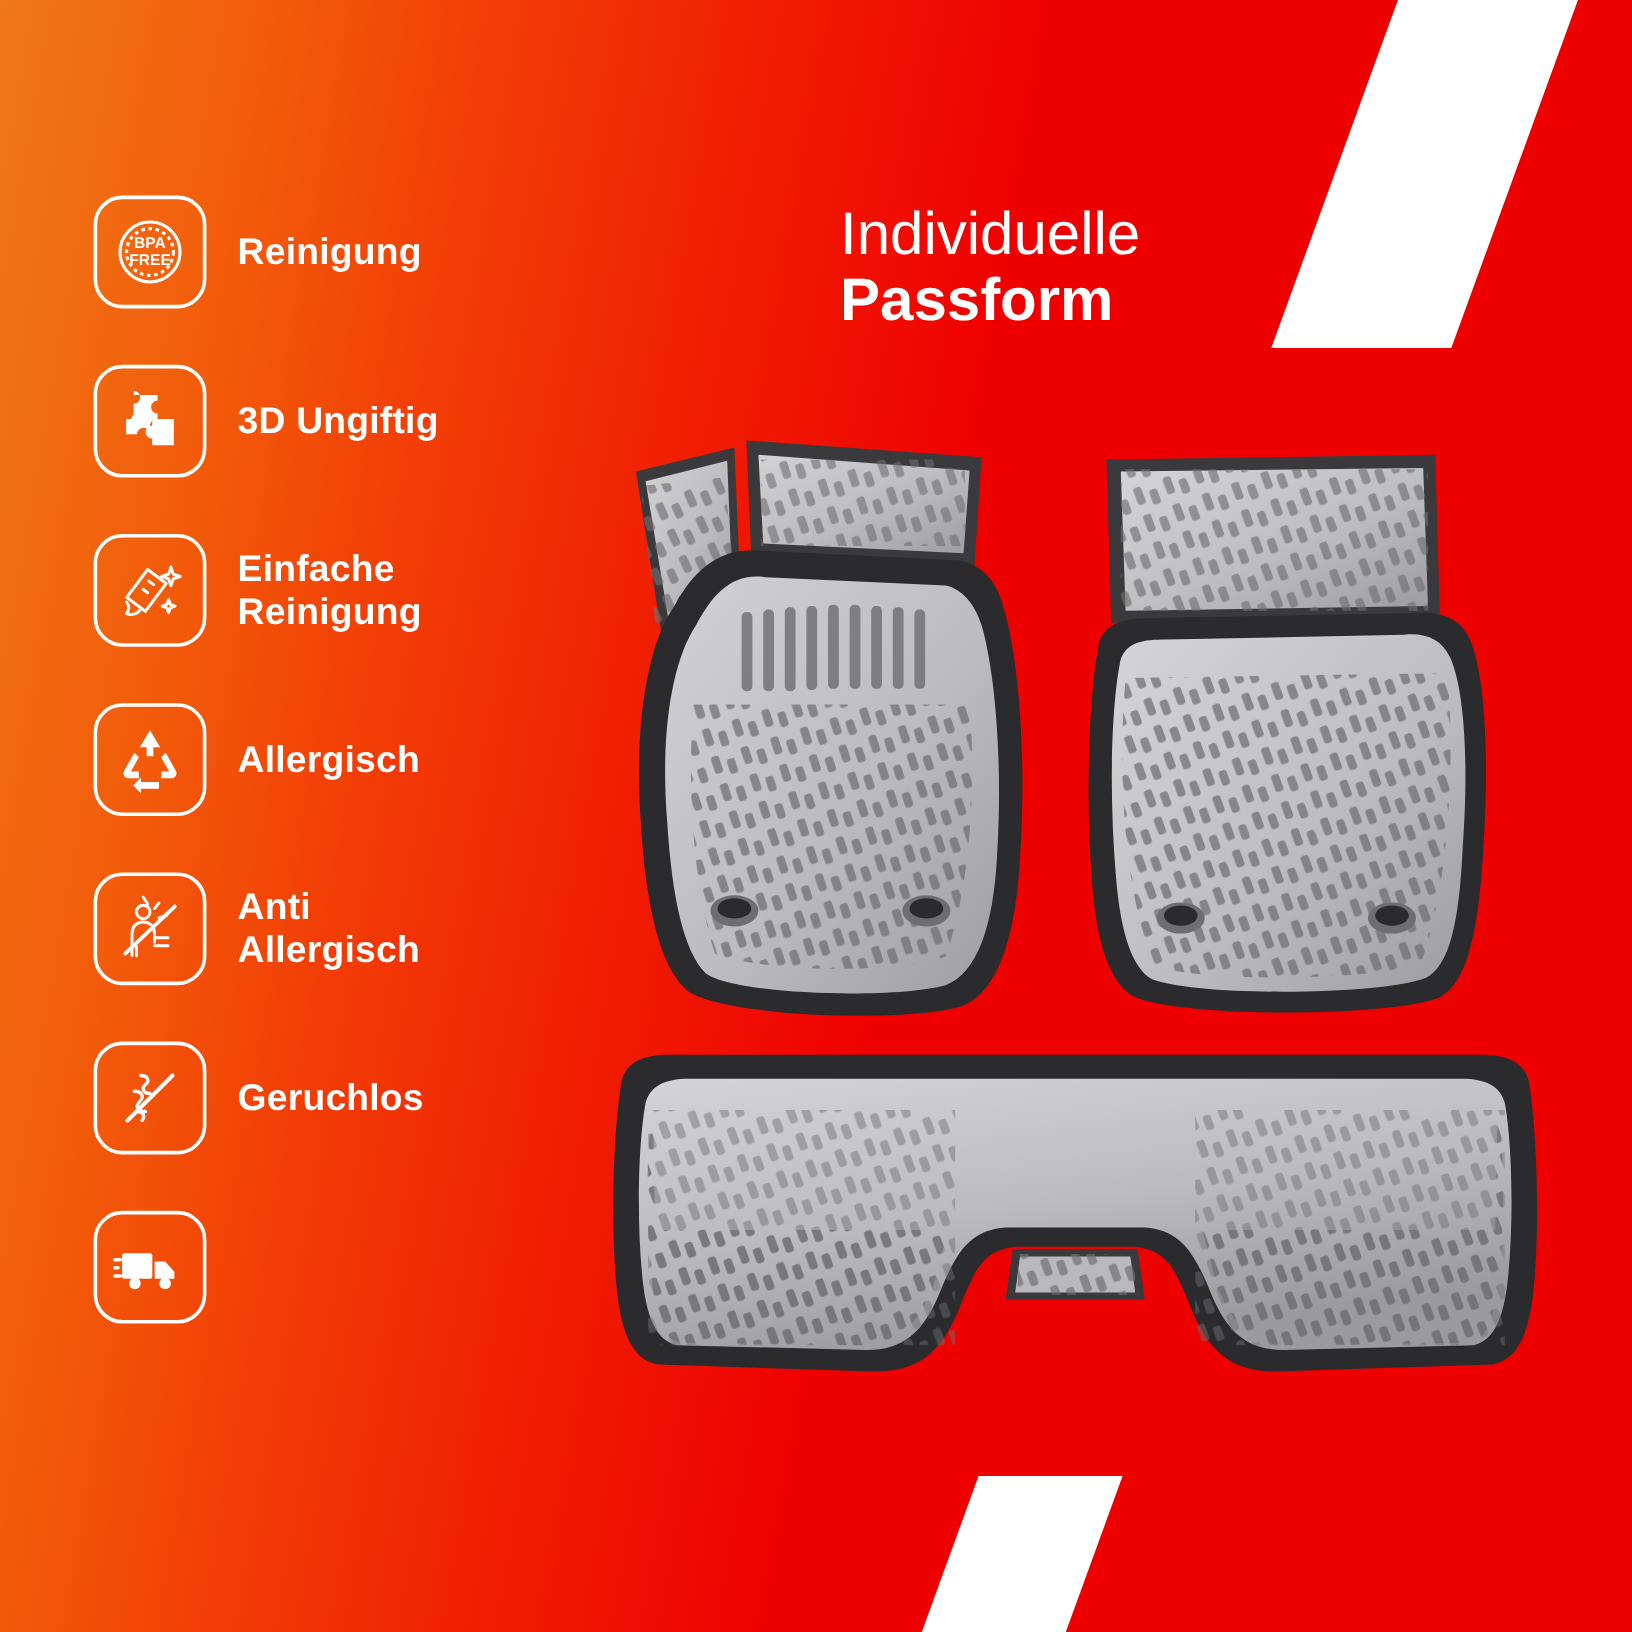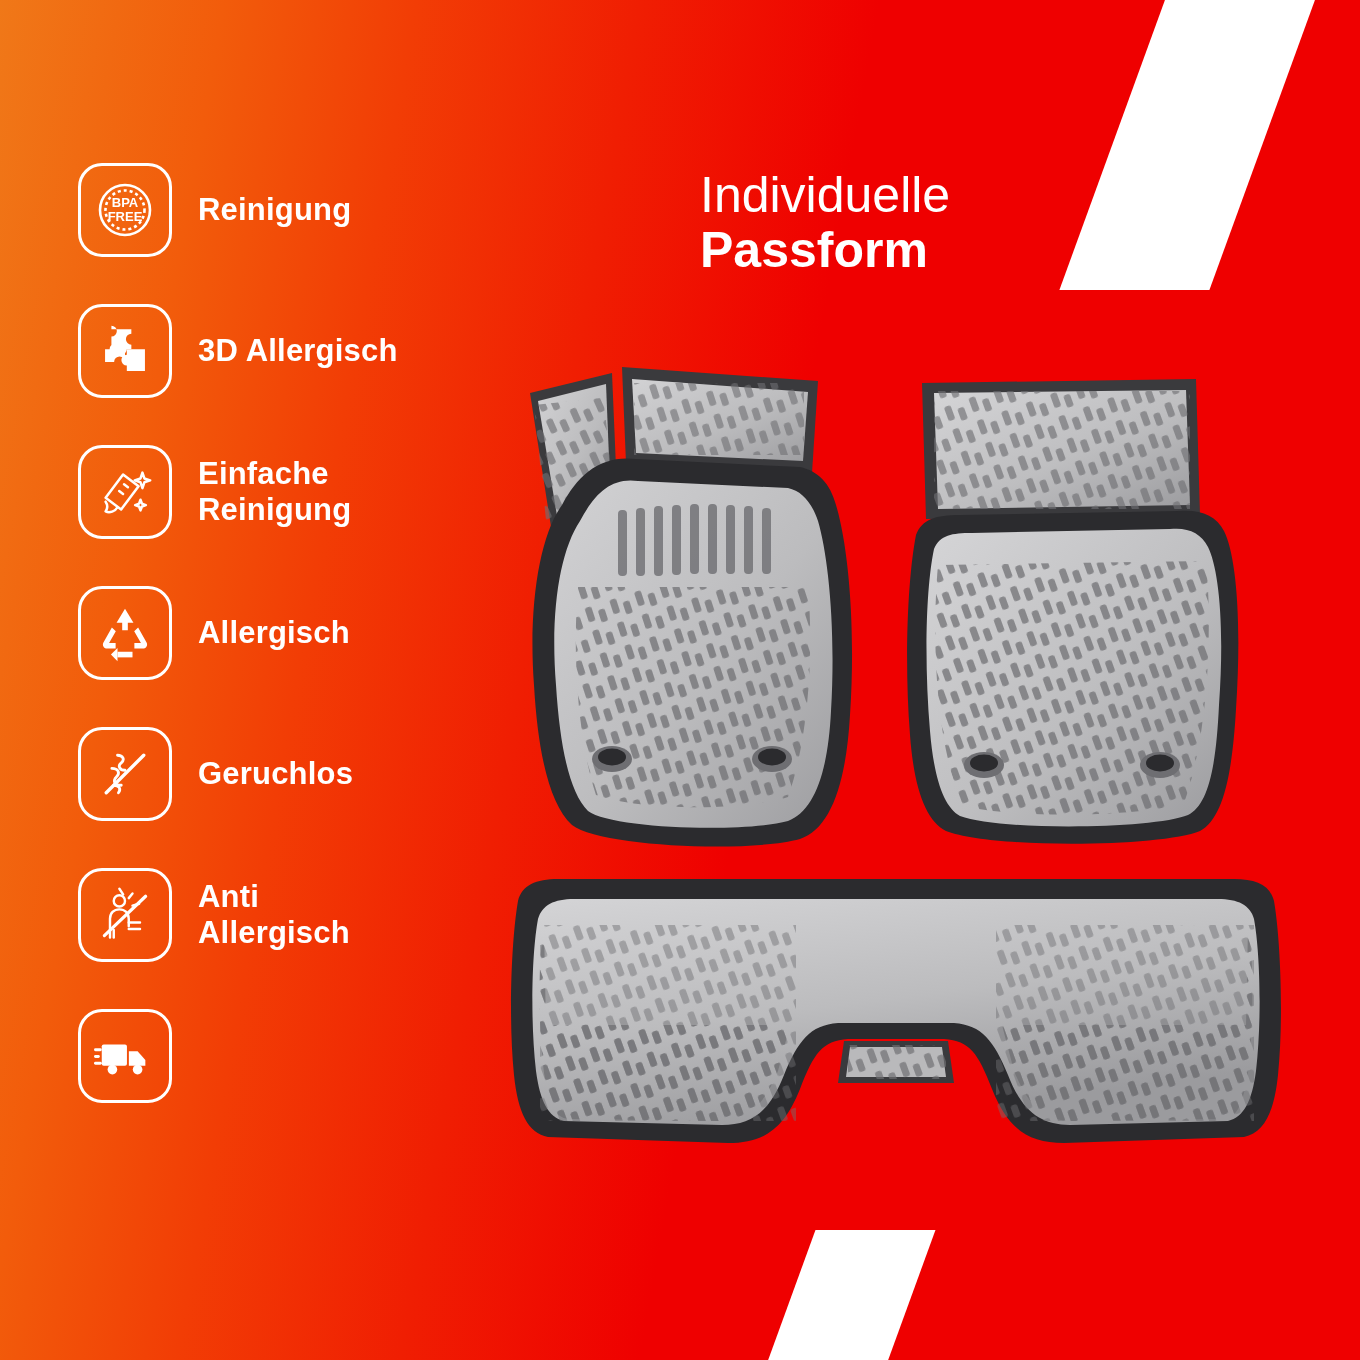--- a/index.html
+++ b/index.html
@@ -139,21 +139,21 @@
       <div class="feature-label">Reinigung</div>
     </div>
 
     <div class="feature">
       <div class="feature-icon">
         <svg width="58" height="58" viewBox="0 0 64 64">
           <path fill="#ffffff" d="M25 8h14v5a6 6 0 1 0 0 12v5h-5a6 6 0 1 1-12 0h-5V16a6 6 0 1 0 0-12V8zM10 30h5a6 6 0 1 1 12 0h5v14a6 6 0 1 0-12 0H10V30z"></path>
           <path fill="#ffffff" d="M34 30h20v24H34v-6a6 6 0 1 1 0-12v-6z"></path>
         </svg>
       </div>
-      <div class="feature-label">3D Allergisch</div>
+      <div class="feature-label">3D Ungiftig</div>
     </div>
 
     <div class="feature">
       <div class="feature-icon">
         <svg width="62" height="62" viewBox="0 0 64 64" fill="none" stroke="#ffffff" stroke-width="2.6" stroke-linejoin="round" stroke-linecap="round">
           <path d="M12 38 L30 14 L46 26 L28 50 Z"></path>
           <path d="M24 48c-2 4-8 6-12 4 2-3 2-7 0-10"></path>
           <path d="M31 24l4 3M26 31l4 3"></path>
           <path d="M50 12l2 6 6 2-6 2-2 6-2-6-6-2 6-2z"></path>
           <path d="M48 40l1.5 4 4 1.5-4 1.5-1.5 4-1.5-4-4-1.5 4-1.5z"></path>
@@ -167,47 +167,47 @@
       <div class="feature-icon">
         <svg width="60" height="60" viewBox="0 0 64 64" fill="#ffffff">
           <path d="M32 6l9 15h-6v8h-6v-8h-6l9-15z"></path>
           <path d="M18 26l-9 16c-1.6 2.9.4 6.6 3.8 6.6H22v-6H15l7.2-12.6-4.2-4z"></path>
           <path d="M46 26l9 16c1.6 2.9-.4 6.6-3.8 6.6H42v-6h7l-7.2-12.6 4.2-4z"></path>
           <path d="M24 52h16v6H24z"></path>
           <path d="M24 48l-7 7 7 7z"></path>
         </svg>
       </div>
       <div class="feature-label">Allergisch</div>
-    </div>
-
-    <div class="feature">
-      <div class="feature-icon">
-        <svg width="60" height="60" viewBox="0 0 64 64" fill="none" stroke="#ffffff" stroke-width="3" stroke-linecap="round">
-          <path d="M24 12c6 0 8 5 4 8s-2 8 4 8"></path>
-          <path d="M18 26c7 0 9 5 5 9s-3 9 5 9"></path>
-          <path d="M20 44c6 0 8 4 5 8"></path>
-          <path d="M12 52L52 12" stroke-width="3.6"></path>
-        </svg>
-      </div>
-      <div class="feature-label">Geruchlos</div>
     </div>
 
     <div class="feature">
       <div class="feature-icon">
         <svg width="60" height="60" viewBox="0 0 64 64" fill="none" stroke="#ffffff" stroke-width="2.6" stroke-linecap="round">
           <circle cx="26" cy="17" r="6"></circle>
           <path d="M16 56V36c0-6 4-10 10-10s10 4 10 10v8"></path>
           <path d="M36 40h12M36 47h12"></path>
           <path d="M20 56v-8"></path>
           <path d="M30 10l-4-6M36 14l4-5M40 22l7-2"></path>
           <path d="M10 54L54 12" stroke-width="3.4"></path>
         </svg>
       </div>
       <div class="feature-label">Anti
 Allergisch</div>
+    </div>
+
+    <div class="feature">
+      <div class="feature-icon">
+        <svg width="60" height="60" viewBox="0 0 64 64" fill="none" stroke="#ffffff" stroke-width="3" stroke-linecap="round">
+          <path d="M24 12c6 0 8 5 4 8s-2 8 4 8"></path>
+          <path d="M18 26c7 0 9 5 5 9s-3 9 5 9"></path>
+          <path d="M20 44c6 0 8 4 5 8"></path>
+          <path d="M12 52L52 12" stroke-width="3.6"></path>
+        </svg>
+      </div>
+      <div class="feature-label">Geruchlos</div>
     </div>
 
     <div class="feature">
       <div class="feature-icon">
         <svg width="62" height="62" viewBox="0 0 64 64" fill="#ffffff">
           <rect x="8" y="20" width="26" height="22" rx="2"></rect>
           <path d="M36 27h9l8 9v6H36z"></path>
           <circle cx="19" cy="46" r="5" fill="#ffffff"></circle>
           <circle cx="45" cy="46" r="5" fill="#ffffff"></circle>
           <rect x="0" y="24" width="8" height="3" rx="1.5"></rect>

